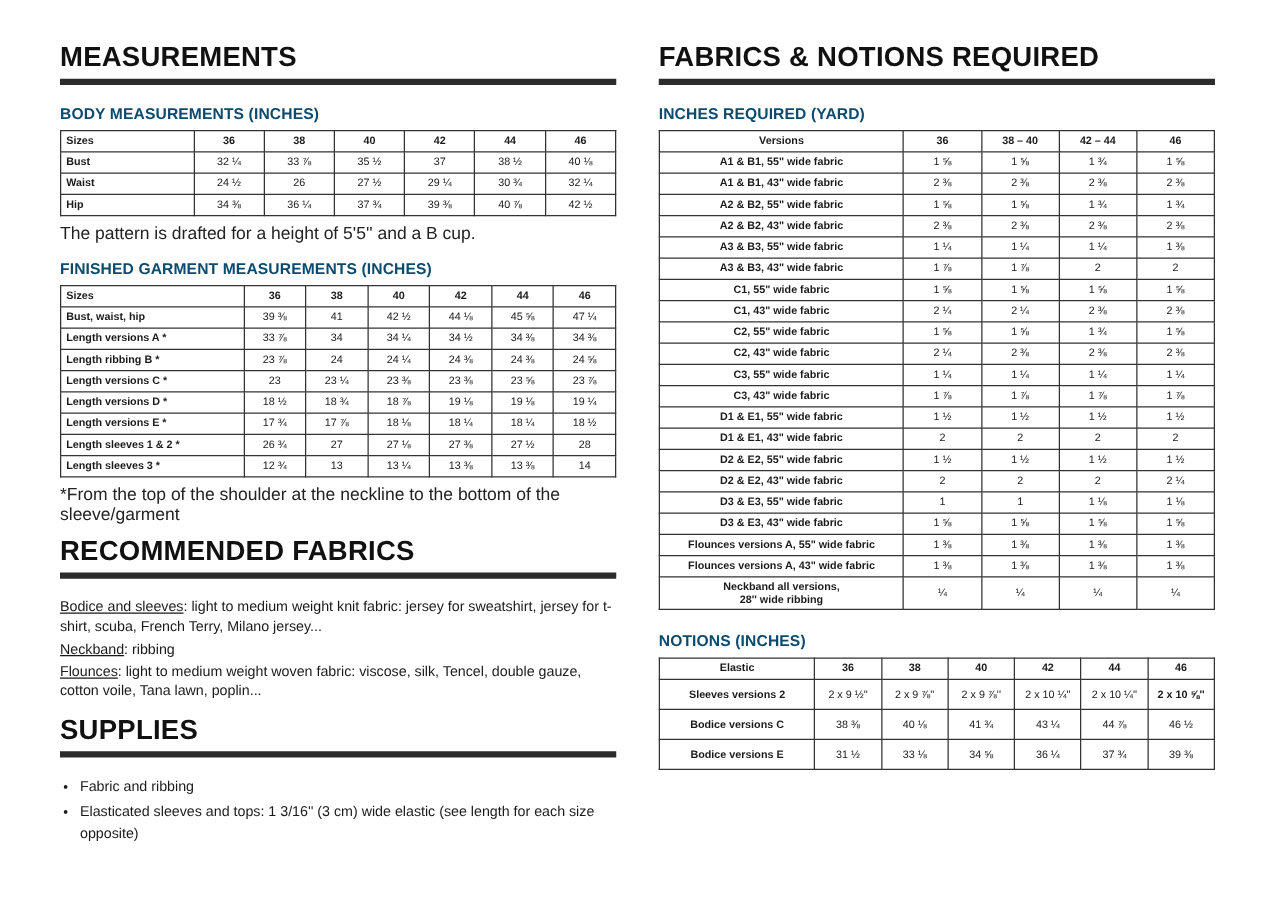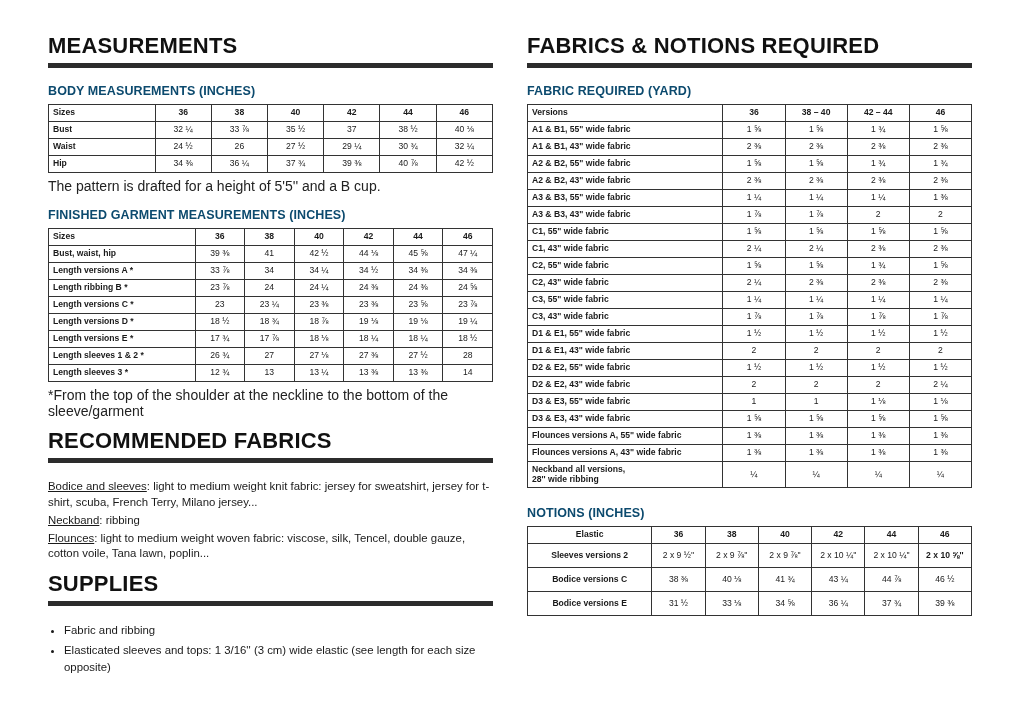--- a/index.html
+++ b/index.html
@@ -82,21 +82,21 @@
   }
   ul.supplies {
     margin: 8px 0 0 0;
     padding-left: 16px;
     font-size: 11.4px;
     line-height: 1.42;
   }
   ul.supplies li { margin-bottom: 4px; }
   .spacer-18 { height: 18px; }
   .spacer-8 { height: 8px; }
-  .fab-table td:first-child, .fab-table th:first-child { text-align: left; }
+  .fab-table td:first-child, .fab-table th:first-child { text-align: center; }
   .notions-table td:first-child, .notions-table th:first-child { text-align: center; }
   .two-line { line-height: 1.1; }
 </style>
 </head>
 <body>
 
 <div class="page">
 
   <div class="col">
 
@@ -259,21 +259,21 @@
       <li>Fabric and ribbing</li>
       <li>Elasticated sleeves and tops: 1 3/16'' (3 cm) wide elastic (see length for each size opposite)</li>
     </ul>
   </div>
 
   <div class="col">
 
     <h1 class="section">FABRICS &amp; NOTIONS REQUIRED</h1>
     <div class="rule"></div>
 
-    <h2 class="sub">FABRIC REQUIRED (YARD)</h2>
+    <h2 class="sub">INCHES REQUIRED (YARD)</h2>
     <table class="fab-table">
       <thead>
         <tr>
           <th class="lbl" style="width:44%">Versions</th>
           <th>36</th>
           <th>38 – 40</th>
           <th>42 – 44</th>
           <th>46</th>
         </tr>
       </thead>

